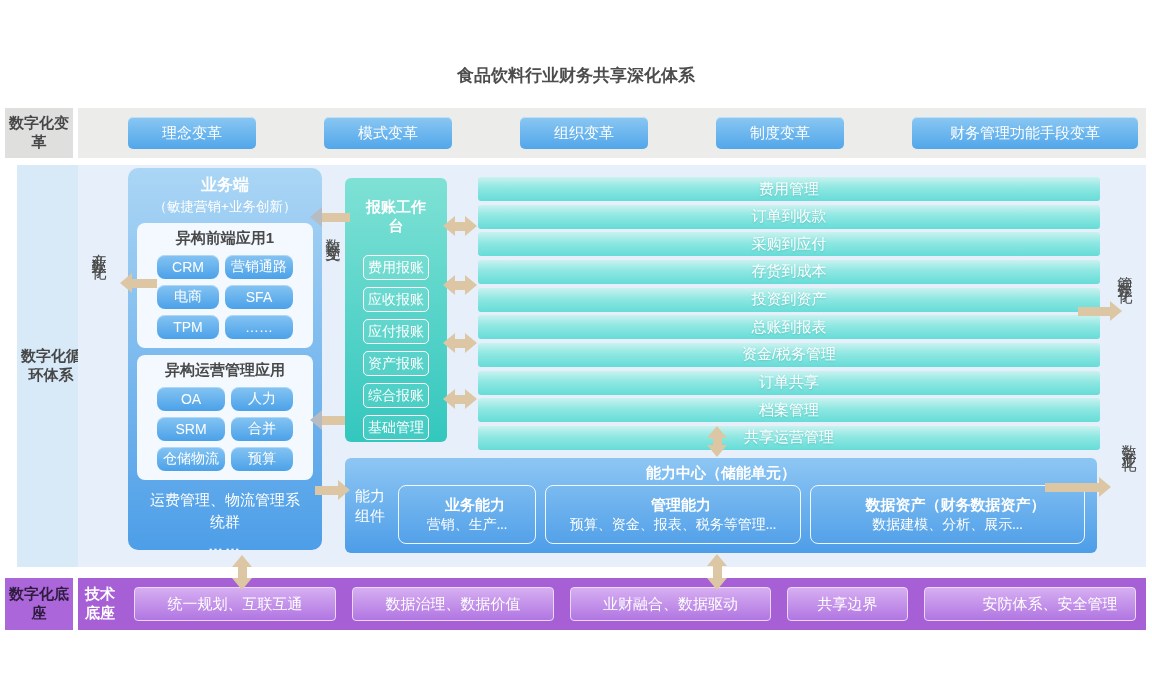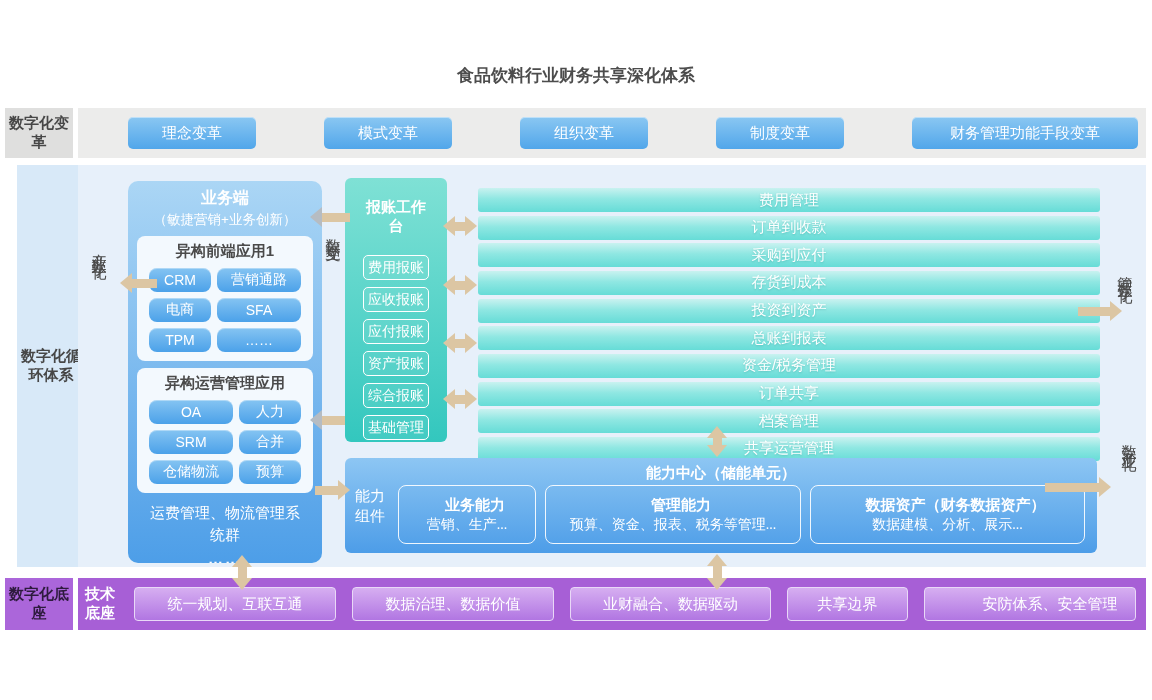--- a/index.html
+++ b/index.html
@@ -26,43 +26,43 @@
   .blue-btn{height:32px;border-radius:5px;display:flex;align-items:center;justify-content:center;
         color:#fff;font-size:15px;background:linear-gradient(180deg,#8ac7f2,#51a6ea);
         box-shadow:inset 0 1px 0 rgba(255,255,255,.45);flex:0 0 auto;}
   .w128{width:128px;} .w226{width:226px;}
 
   
   .area-middle{position:absolute;left:78px;top:165px;width:1068px;height:402px;background:#e7f0fa;}
   .vtext{position:absolute;writing-mode:vertical-rl;font-size:15px;color:#4a4a4a;
          letter-spacing:3px;line-height:1;z-index:3;}
 
-  .biz{position:absolute;left:50px;top:16px;width:194px;height:382px;border-radius:10px;
+  .biz{position:absolute;left:50px;top:3px;width:194px;height:382px;border-radius:10px;
        background:linear-gradient(180deg,#abd6f5,#4d9ee8);box-sizing:border-box;padding-top:7px;overflow:hidden;}
   .biz-title{text-align:center;color:#fff;font-weight:bold;font-size:16px;}
   .biz-sub{text-align:center;color:#fff;font-size:13.5px;white-space:nowrap;margin-top:2px;}
-  .white-box{margin:7px 9px 0;background:#f3f9fe;border-radius:8px;padding:6px 12px 9px;box-sizing:border-box;}
+  .white-box{margin:7px 9px 0;background:#f3f9fe;border-radius:8px;padding:6px 20px 9px;box-sizing:border-box;}
   .wb-title{text-align:center;color:#4a4a4a;font-weight:bold;font-size:15px;margin-bottom:7px;}
   .grid{display:grid;gap:6px 6px;}
   .grid-front{grid-template-columns:62px 1fr;}
   .grid-ops{grid-template-columns:1fr 62px;}
   .cell{height:24px;border-radius:8px;display:flex;align-items:center;justify-content:center;
         color:#fff;font-size:14px;background:linear-gradient(180deg,#85c4f2,#4ba1e9);
         box-shadow:inset 0 1px 0 rgba(255,255,255,.35);white-space:nowrap;text-align:center;}
   .biz-foot{margin-top:9px;padding:0 21px;text-align:center;color:#fff;font-size:15px;line-height:1.45;}
   .biz-dots{text-align:center;color:#fff;font-size:15px;font-weight:bold;letter-spacing:2px;margin-top:4px;}
 
   .workbench{position:absolute;left:267px;top:13px;width:102px;height:264px;border-radius:6px;
         background:linear-gradient(180deg,#7fe1d5,#33c7be);box-sizing:border-box;padding:20px 18px 0;z-index:2;}
   .wbench-title{text-align:center;color:#fff;font-weight:bold;font-size:15px;}
   .wbench-items{margin-top:19px;display:flex;flex-direction:column;gap:7px;}
   .wbench-item{height:23px;border:1px solid #fff;border-radius:5px;background:rgba(255,255,255,.08);
         display:flex;align-items:center;justify-content:center;color:#fff;font-size:14px;}
 
-  .bars{position:absolute;left:400px;top:23px;width:622px;height:273px;
+  .bars{position:absolute;left:400px;top:12px;width:622px;height:273px;
         display:flex;flex-direction:column;justify-content:space-between;}
   .bar{height:24px;border-radius:3px;display:flex;align-items:center;justify-content:center;
        color:#fff;font-size:15px;background:linear-gradient(180deg,#c9f2f0,#8fe7e2 45%,#66dcd7);
        text-shadow:0 1px 2px rgba(0,110,110,.25);}
 
   .capability{position:absolute;left:267px;top:293px;width:752px;height:95px;border-radius:6px;
         background:linear-gradient(180deg,#8dc6f3,#4d9de8);box-sizing:border-box;z-index:2;}
   .cap-title{text-align:center;color:#fff;font-weight:bold;font-size:15px;margin-top:6px;}
   .cap-side{position:absolute;left:10px;top:28px;width:32px;color:#fff;font-size:15px;line-height:1.35;}
   .cap-boxes{position:absolute;left:53px;right:12px;top:27px;bottom:9px;display:flex;gap:9px;}

